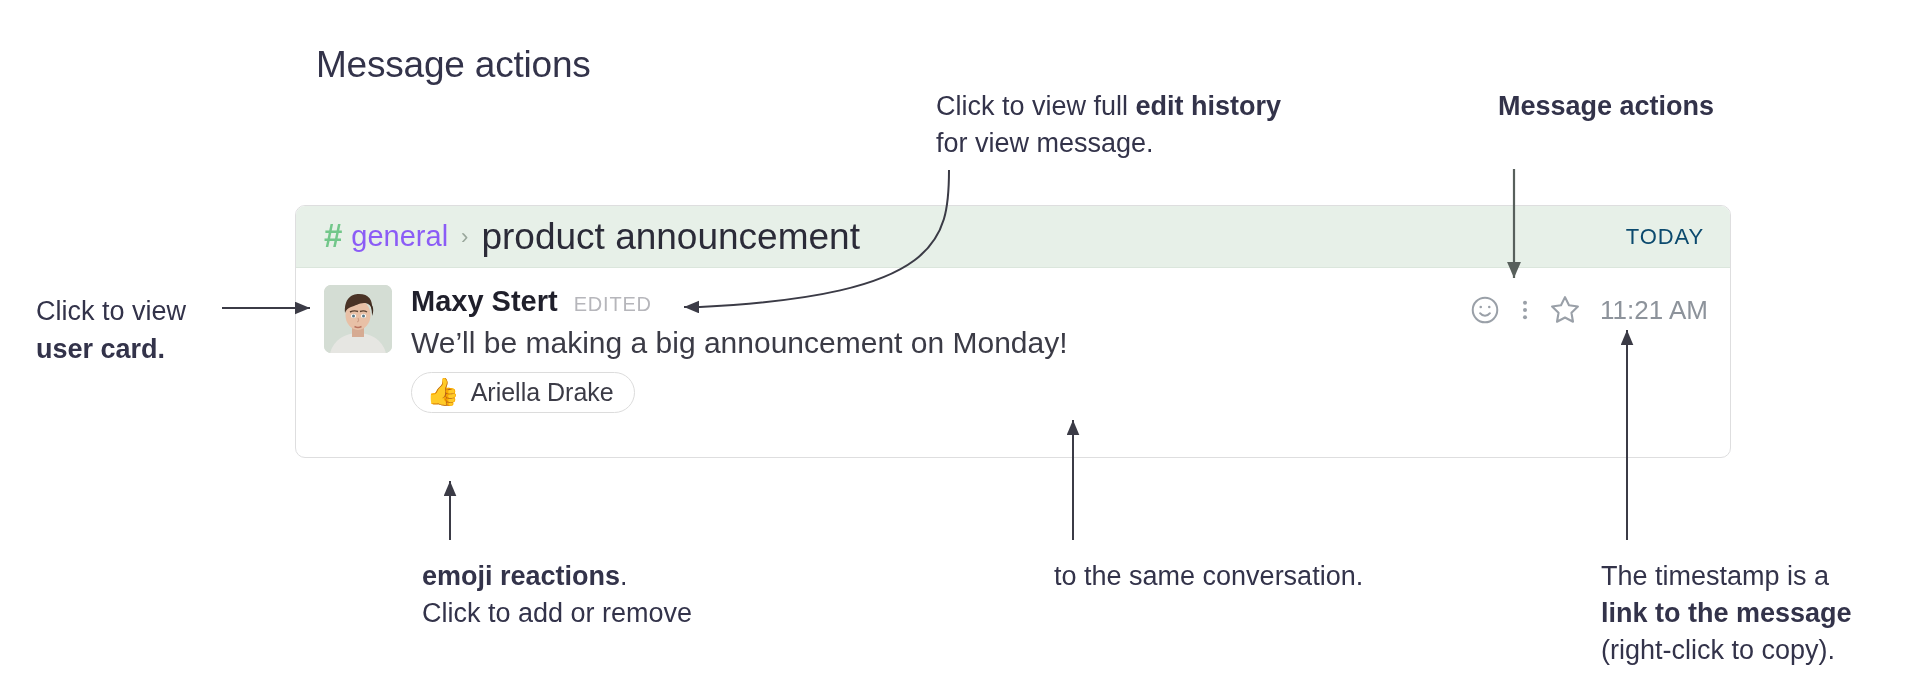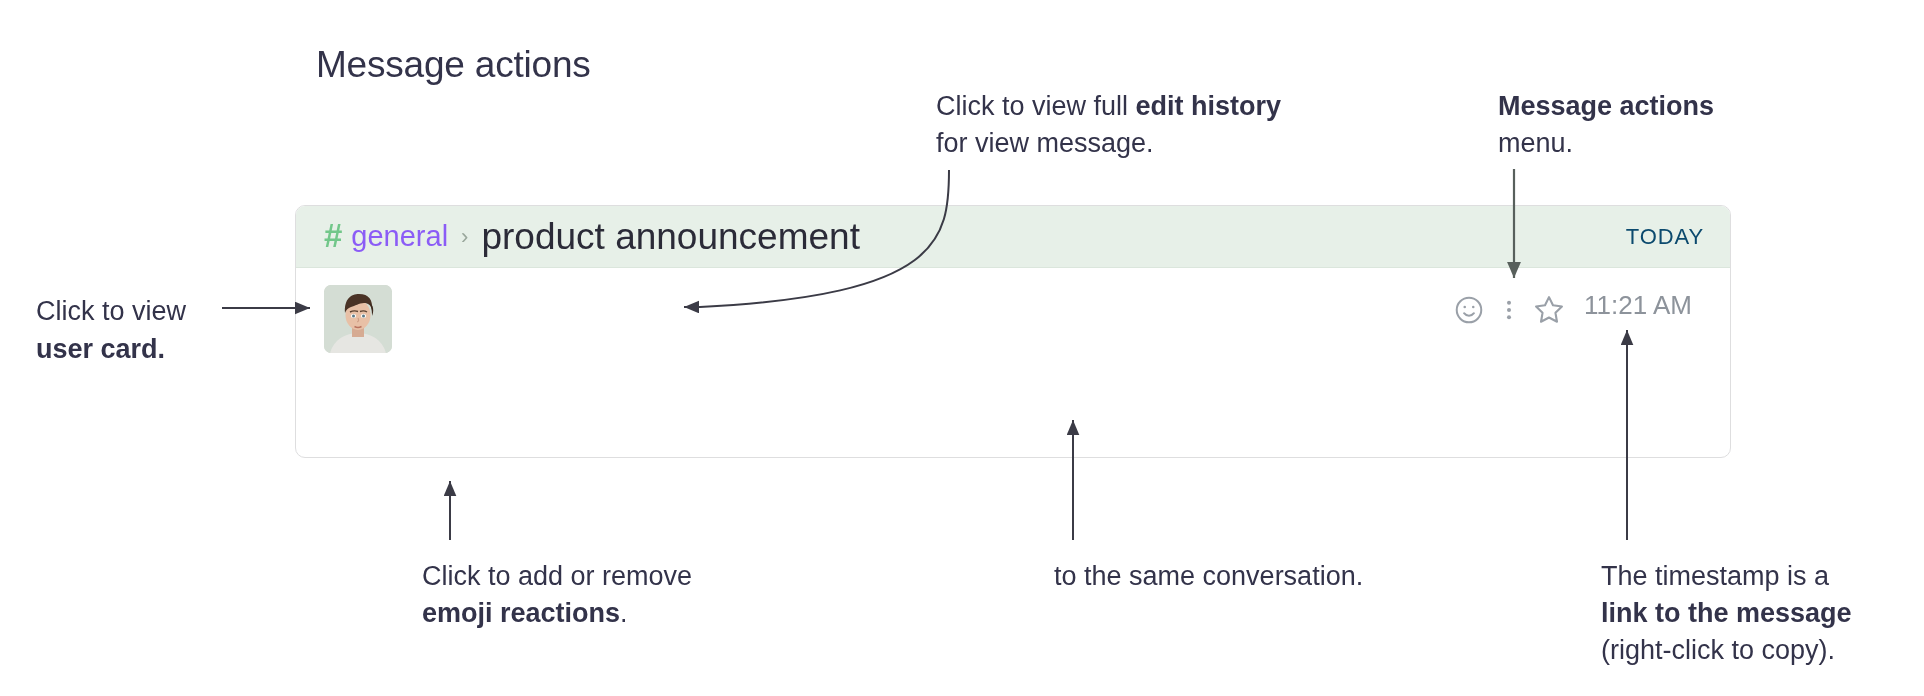--- a/index.html
+++ b/index.html
@@ -151,23 +151,24 @@
     border-radius: 22px;
     padding: 5px 20px 5px 14px;
     background: #ffffff;
   }
   #reaction-emoji { font-size: 27px; line-height: 1; margin-right: 11px; }
   #reaction-label { font-size: 25px; color: #3b3b46; white-space: nowrap; }
 
   
   #message-actions {
     position: absolute;
-    right: 38px;
+    right: 22px;
     top: 22px;
     display: flex;
+    align-items: center;
     gap: 0px;
   }
   .action-icon {
     width: 46px;
     height: 40px;
     display: flex;
     align-items: center;
     justify-content: center;
     color: #9aa0a8;
   }
@@ -231,20 +232,35 @@
           <ellipse cx="39.5" cy="31" rx="2.6" ry="1.9" fill="#ffffff"></ellipse>
           <circle cx="29.5" cy="31" r="1.5" fill="#5d7a86"></circle>
           <circle cx="39.5" cy="31" r="1.5" fill="#5d7a86"></circle>
 
           <path d="M34 33 q1.5 3 -0.8 4" stroke="#cf9f86" stroke-width="1.2" fill="none"></path>
           <path d="M30.5 41.5 q3.5 2 7 0" stroke="#b9735f" stroke-width="1.5" fill="none"></path>
         </g>
       </svg>
     </div>
 
+    <div id="message-main">
+      <div id="message-head">
+        <span id="sender-name">Maxy Stert</span>
+        <span id="edited-badge">EDITED</span>
+      </div>
+
+      <div id="message-text">We’ll be making a big announcement on Monday!</div>
+
+      <div id="reaction-row">
+        <span id="reaction-pill">
+          <span id="reaction-emoji">👍</span>
+          <span id="reaction-label">Ariella Drake</span>
+        </span>
+      </div>
+    </div>
 
     <div id="message-actions">
 
       <span class="action-icon">
         <svg width="32" height="32" viewBox="0 0 24 24" fill="none" stroke="currentColor" stroke-width="1.5" stroke-linecap="round" stroke-linejoin="round">
           <circle cx="12" cy="12" r="9.2"></circle>
           <circle cx="8.8" cy="9.8" r="0.95" fill="currentColor" stroke="none"></circle>
           <circle cx="15.2" cy="9.8" r="0.95" fill="currentColor" stroke="none"></circle>
           <path d="M8.3 14.4 a4.6 4.6 0 0 0 7.4 0"></path>
         </svg>
@@ -271,31 +287,30 @@
   </div>
 </div>
 
 <div class="abs annotation" id="ann-edit-history">
   <div><span>Click to view full </span><b>edit history</b></div>
   <div>for view message.</div>
 </div>
 
 <div class="abs annotation" id="ann-actions-menu">
   <div><b>Message actions</b></div>
-  <div>menu.</div>
 </div>
 
 <div class="abs annotation" id="ann-user-card">
   <div>Click to view</div>
   <div><b>user card.</b></div>
 </div>
 
 <div class="abs annotation" id="ann-emoji">
+  <div><b>emoji reactions</b><span>.</span></div>
   <div>Click to add or remove</div>
-  <div><b>emoji reactions</b><span>.</span></div>
 </div>
 
 <div class="abs annotation" id="ann-reply">
   <div>to the same conversation.</div>
 </div>
 
 <div class="abs annotation" id="ann-timestamp">
   <div>The timestamp is a</div>
   <div><b>link to the message</b></div>
   <div>(right-click to copy).</div>

